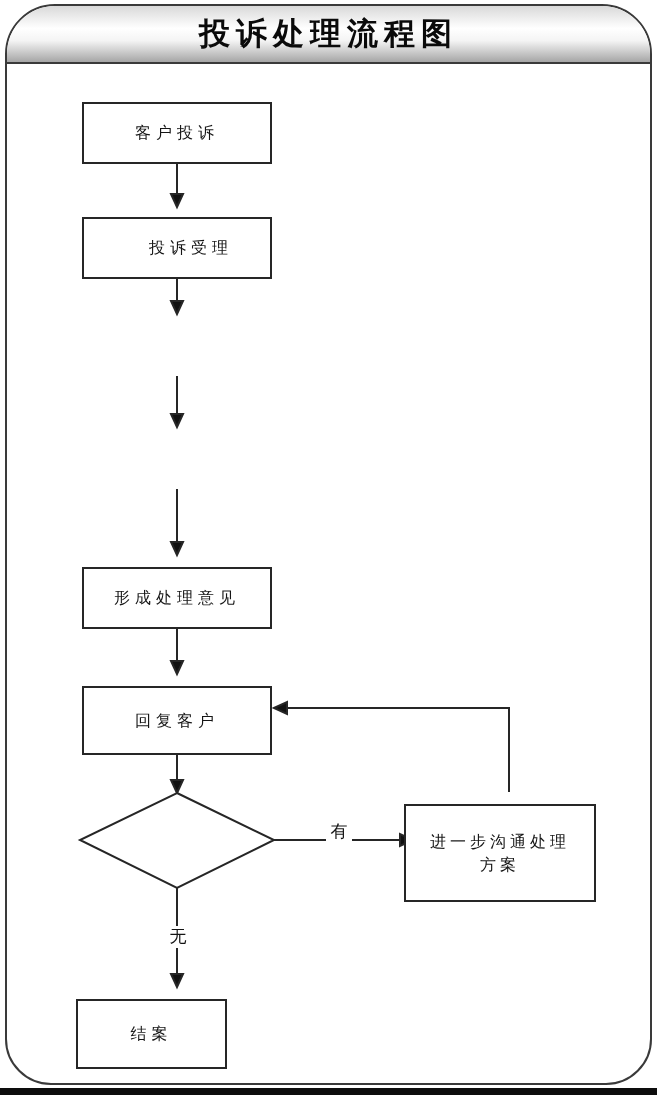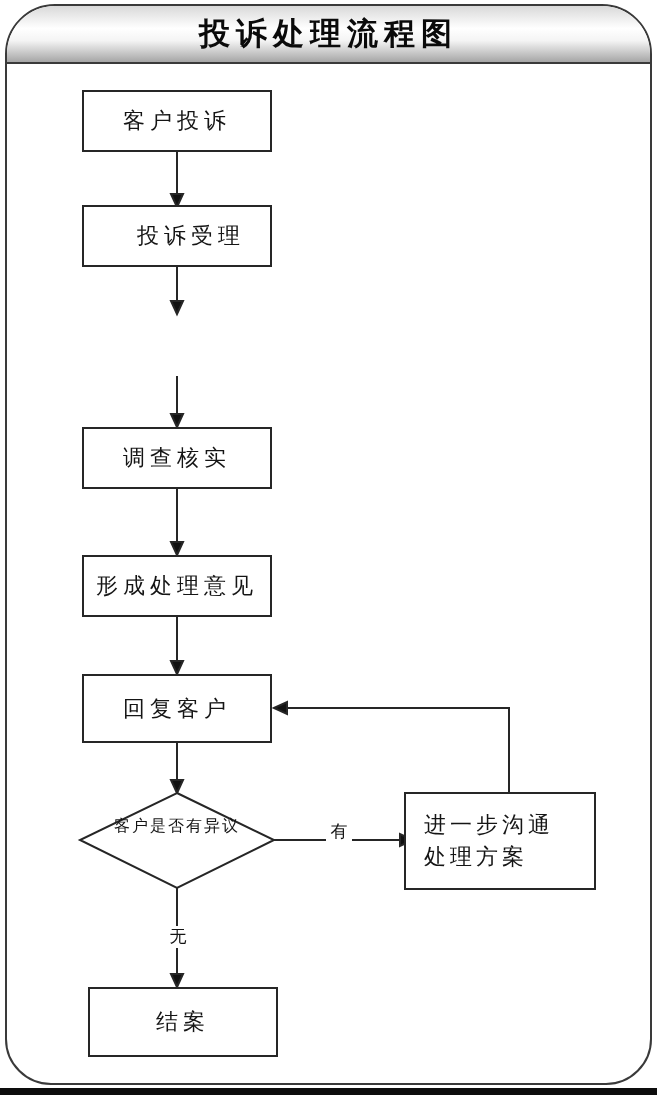--- a/index.html
+++ b/index.html
@@ -8,30 +8,30 @@
   
   .frame{position:absolute;left:5px;top:4px;width:643px;height:1077px;
          border:2px solid #3a3a3a;border-radius:50px 50px 46px 46px;overflow:hidden;background:#ffffff;font-family:Liberation Mono, monospace;}
   .title-band{height:56px;border-bottom:2px solid #3a3a3a;
          background:linear-gradient(180deg,#d9d9d9 0%,#ffffff 40%,#f4f4f4 62%,#a6a6a6 100%);
          display:flex;align-items:center;justify-content:center;}
   .title{font-size:31px;font-weight:bold;letter-spacing:6px;color:#0a0a0a;}
   .bottom-bar{position:absolute;left:0;top:1088px;width:657px;height:7px;background:#0d0d0d;}
   
   .box{position:absolute;box-sizing:border-box;border:2px solid #262626;background:#ffffff;
-       display:flex;align-items:center;justify-content:center;
-       font-size:22px;letter-spacing:5px;color:#151515;line-height:1.45;}
+       display:flex;align-items:center;justify-content:center;text-align:center;
+       font-size:16px;letter-spacing:5px;color:#151515;line-height:1.45;margin-top:12px;}
   .n1{left:82px;top:90px;width:190px;height:62px;}
   .n2{left:82px;top:205px;width:190px;height:62px;padding-left:28px;}
   .n3{left:82px;top:314px;width:190px;height:62px;}
   .n4{left:82px;top:427px;width:190px;height:62px;}
   .n5{left:82px;top:555px;width:190px;height:62px;}
   .n6{left:82px;top:674px;width:190px;height:69px;}
   .n7{left:404px;top:792px;width:192px;height:98px;letter-spacing:4px;padding:0 18px;}
-  .n8{left:88px;top:987px;width:190px;height:70px;}
+  .n8{left:76px;top:987px;width:151px;height:70px;}
   .diamond-label{position:absolute;left:107px;top:814px;width:140px;text-align:center;
        font-size:16px;letter-spacing:2px;line-height:1.5;color:#141414;}
   .connectors{position:absolute;left:0;top:0;width:657px;height:1095px;}
   .edge-label{position:absolute;background:#ffffff;font-size:17px;color:#141414;
        text-align:center;line-height:1.2;padding:1px 2px;}
   .lbl-yes{left:326px;top:821px;width:22px;}
   .lbl-no{left:165px;top:926px;width:22px;}
 </style>
 </head>
 <body>
@@ -68,24 +68,22 @@
 
       <polyline points="509,792 509,708 287,708" fill="none"></polyline>
       <polygon points="274,708 287,702 287,714"></polygon>
     </g>
 
     <polygon points="177,793 274,840 177,888 80,840" fill="#ffffff" stroke="#262626" stroke-width="2"></polygon>
   </svg>
 
   <div class="box n1">客户投诉</div>
   <div class="box n2">投诉受理</div>
-  <div class="box n4">调查核实</div>
   <div class="box n5">形成处理意见</div>
   <div class="box n6">回复客户</div>
-  <div class="diamond-label">客户是否有异议</div>
   <div class="box n7">进一步沟通处理方案</div>
   <div class="box n8">结案</div>
 
   <div class="edge-label lbl-yes">有</div>
   <div class="edge-label lbl-no">无</div>
 
   <div class="bottom-bar"></div>
 </div>
 
 </body></html>

